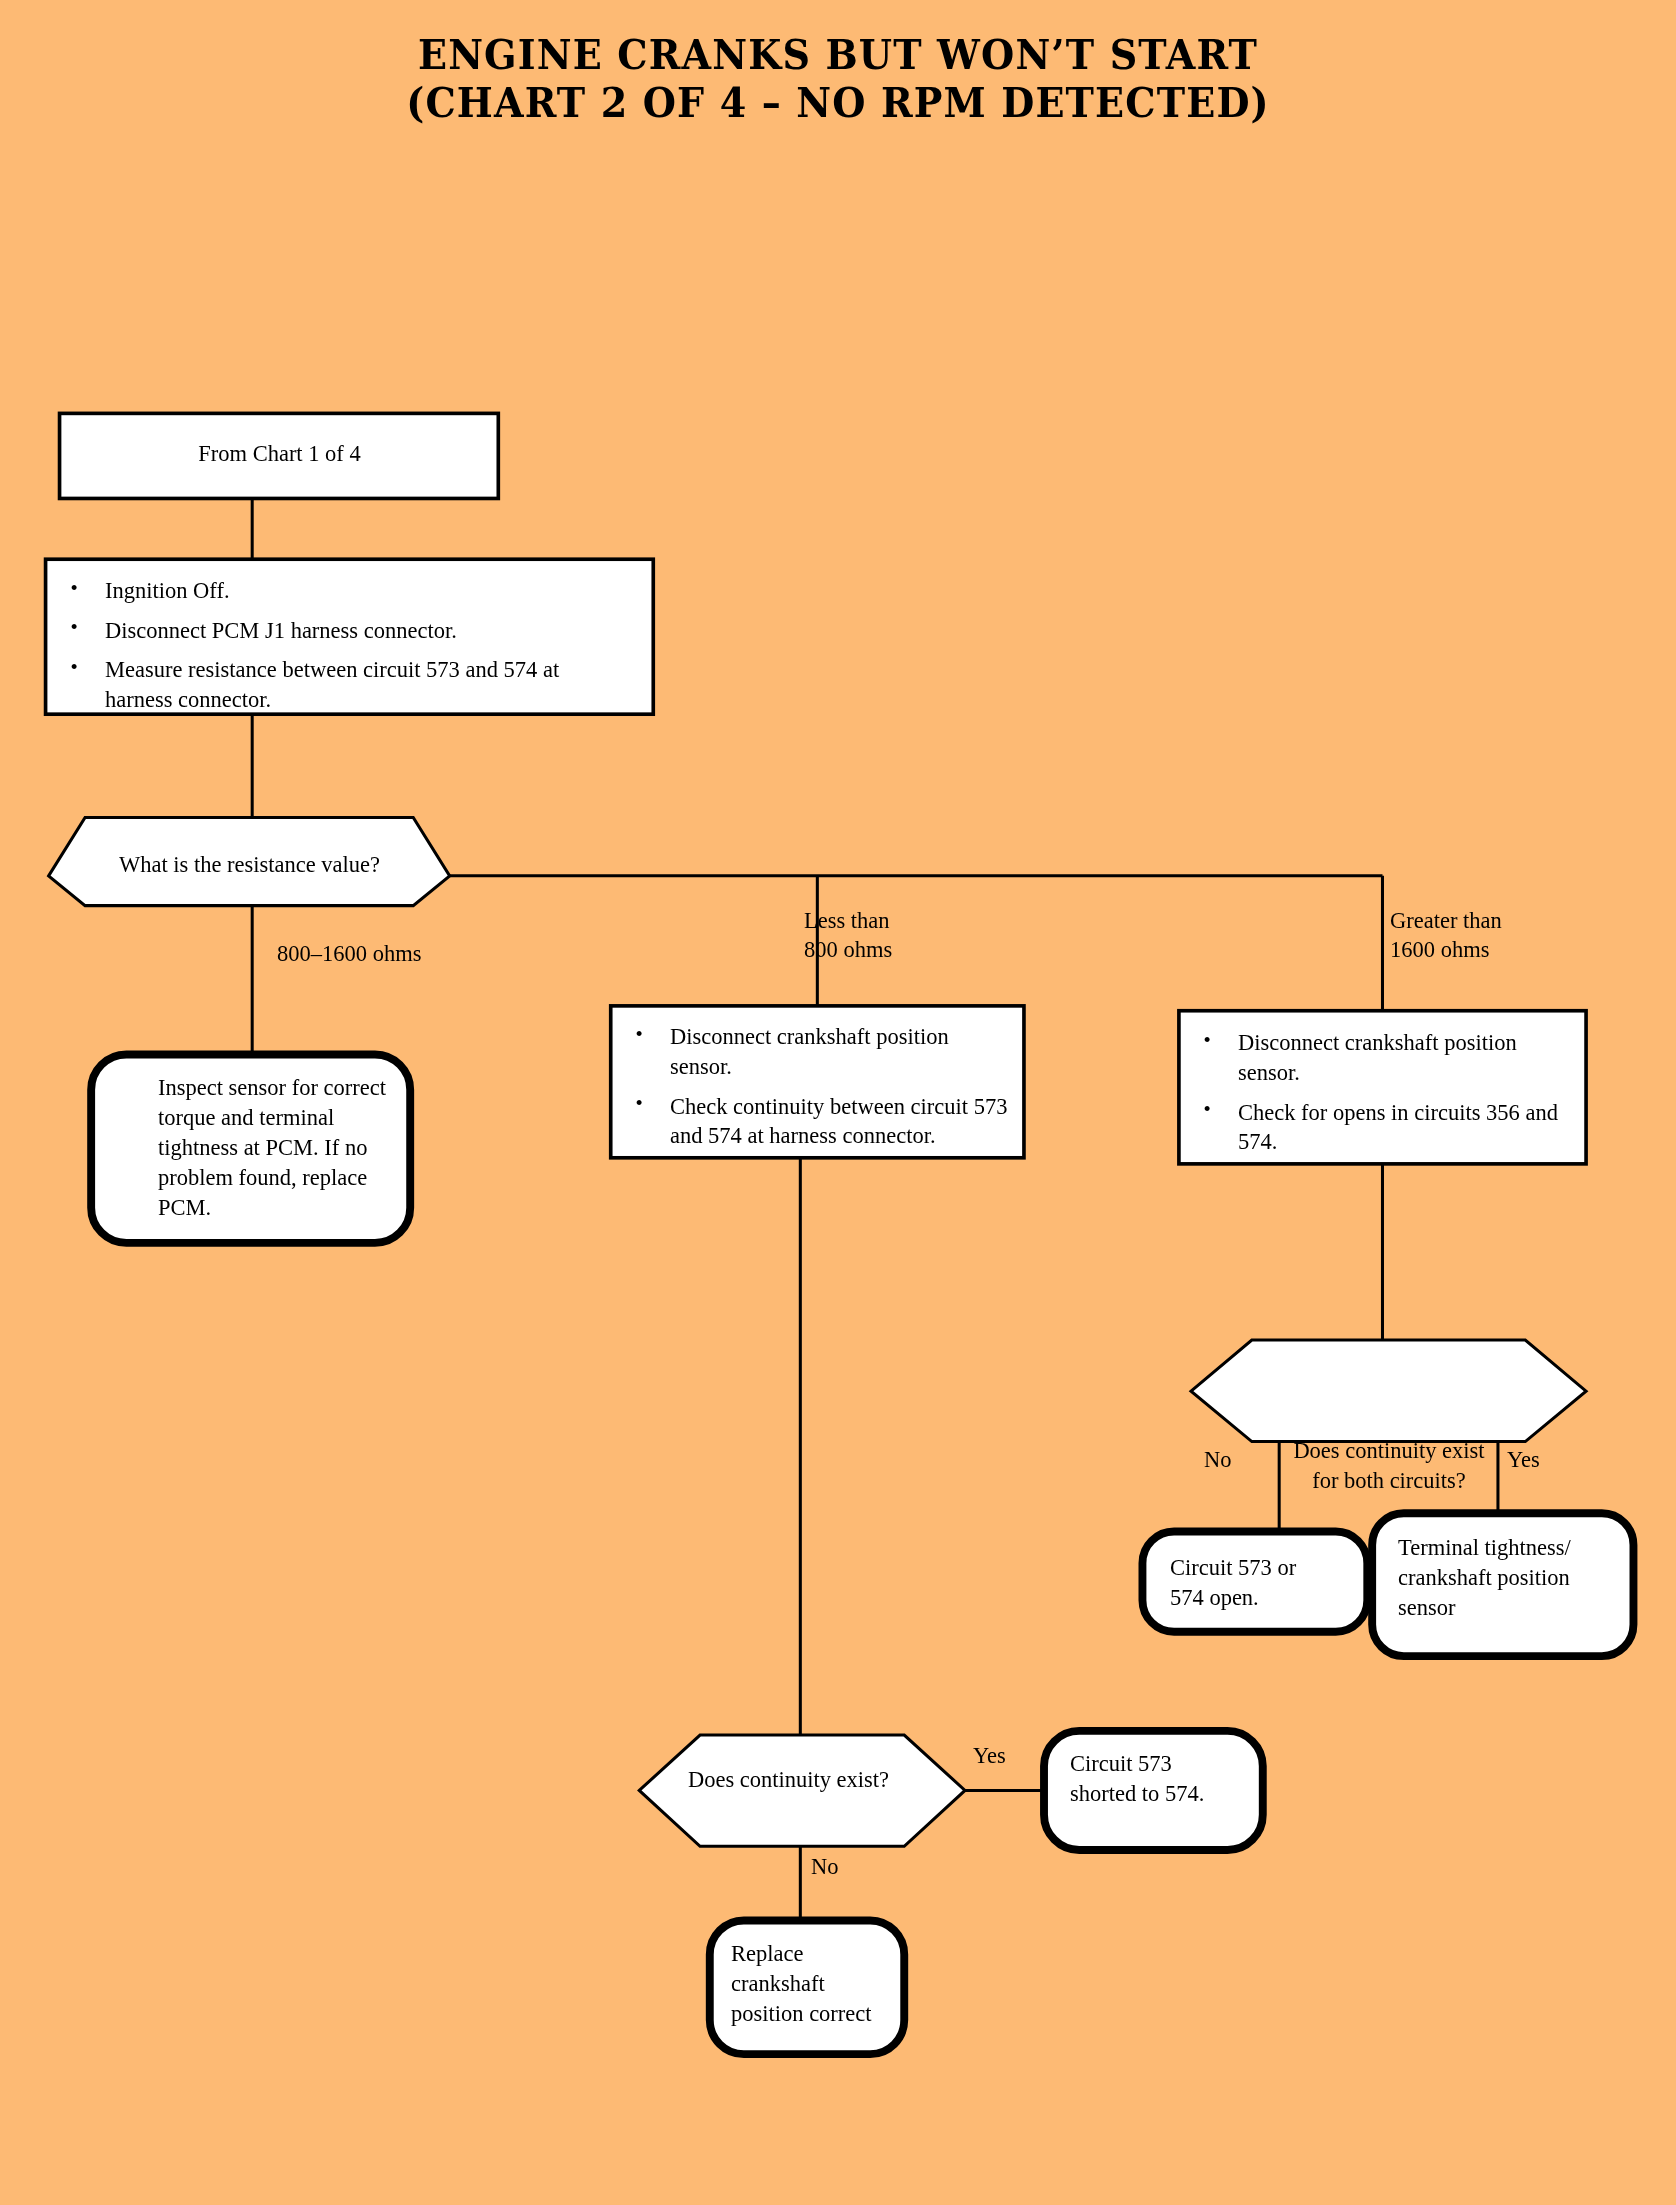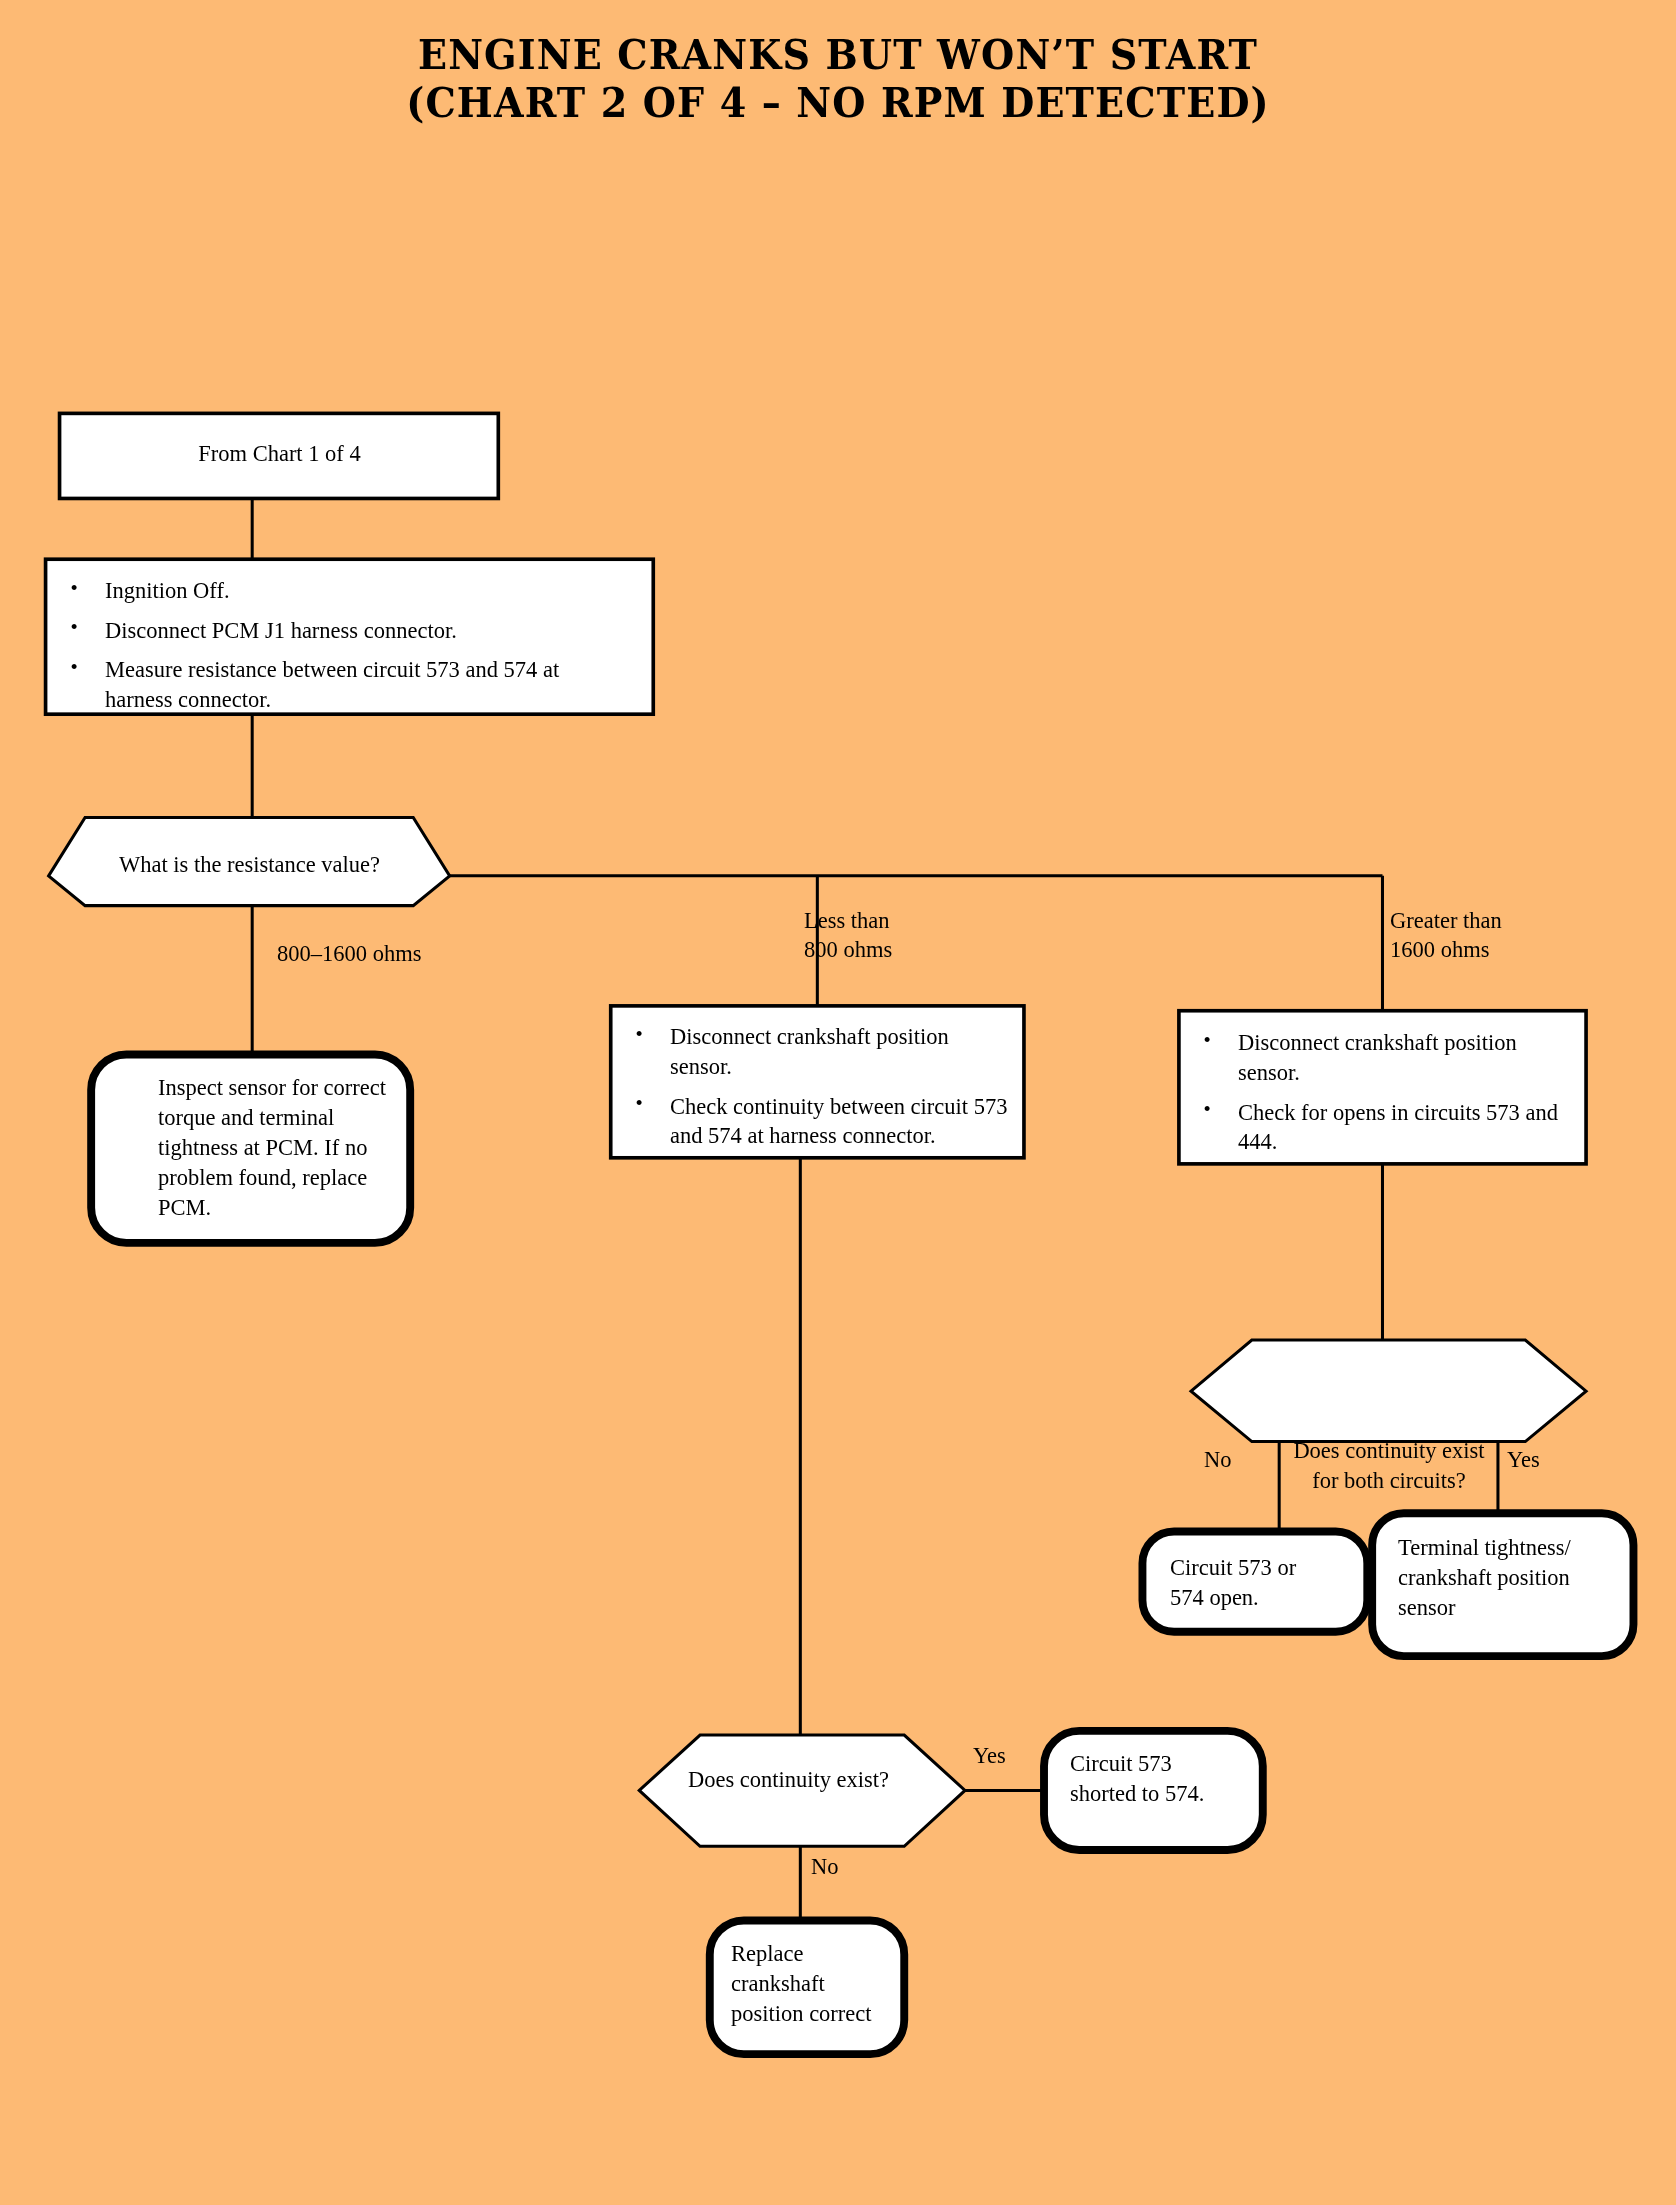--- a/index.html
+++ b/index.html
@@ -155,21 +155,21 @@
   <div class="tb" style="left:632px; top:1022px; width:383px;">
     <ul class="bullets">
       <li>Disconnect crankshaft position sensor.</li>
       <li>Check continuity between circuit 573 and 574 at harness connector.</li>
     </ul>
   </div>
 
   <div class="tb" style="left:1200px; top:1028px; width:374px;">
     <ul class="bullets">
       <li>Disconnect crankshaft position sensor.</li>
-      <li>Check for opens in circuits 573 and 444.</li>
+      <li>Check for opens in circuits 356 and 574.</li>
     </ul>
   </div>
 
   <div class="tb center" style="left:1240px; top:1436px; width:298px;">
     <div>Does continuity exist</div>
     <div>for both circuits?</div>
   </div>
 
   <div class="tb" style="left:1170px; top:1553px; width:195px;">
     <div>Circuit 573 or</div>

